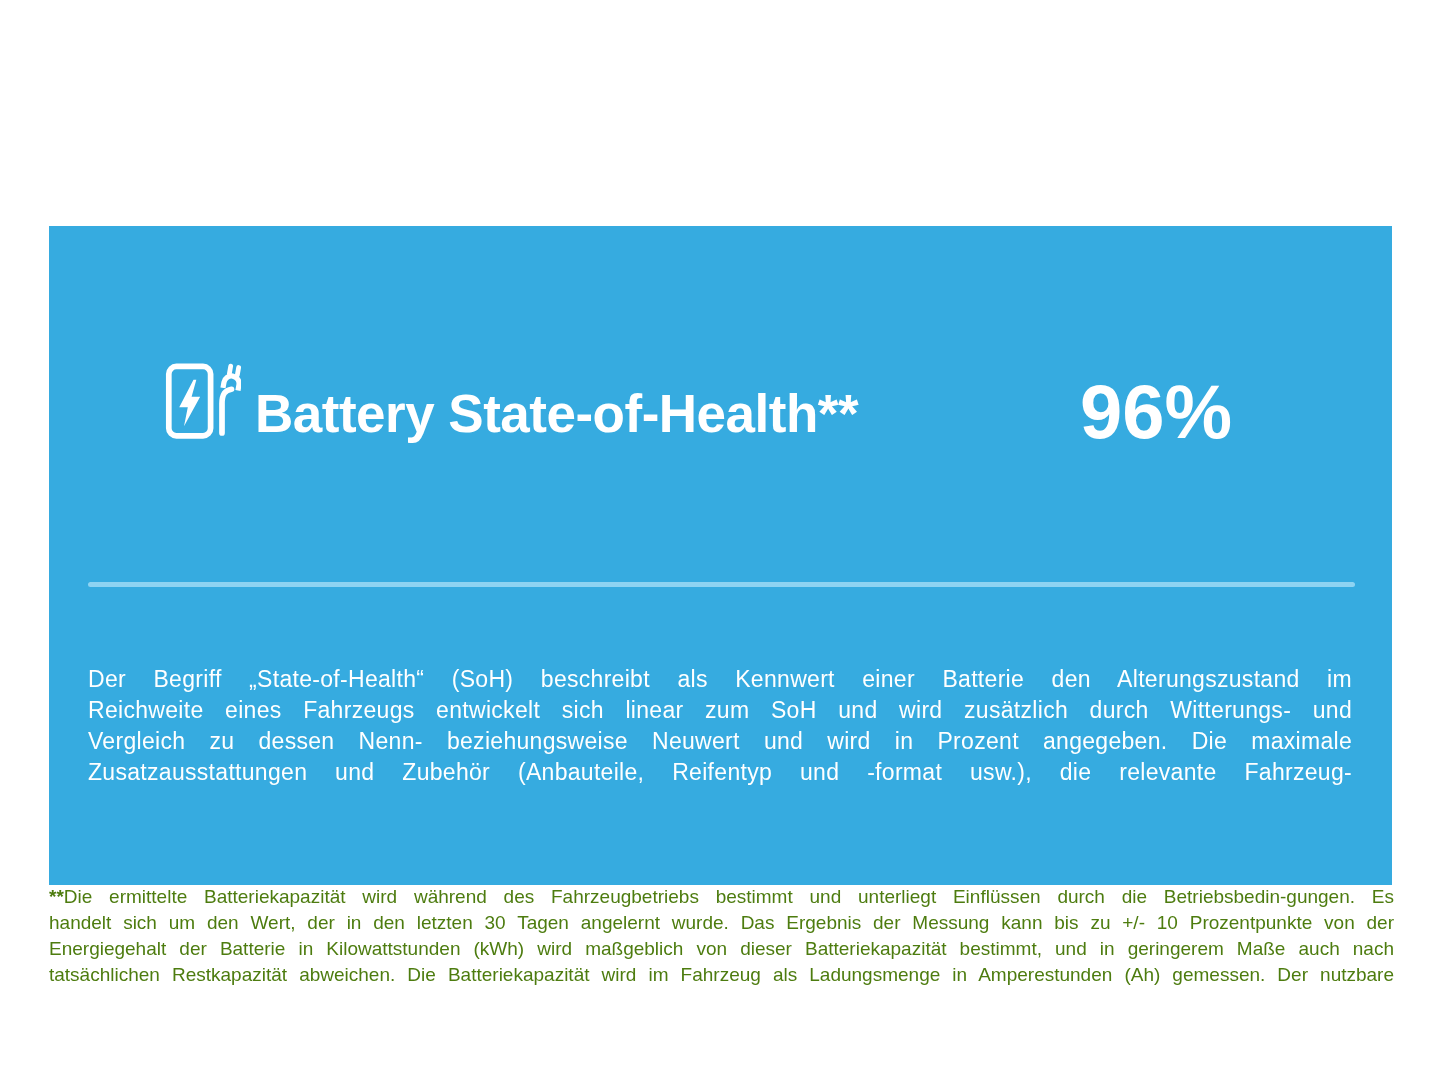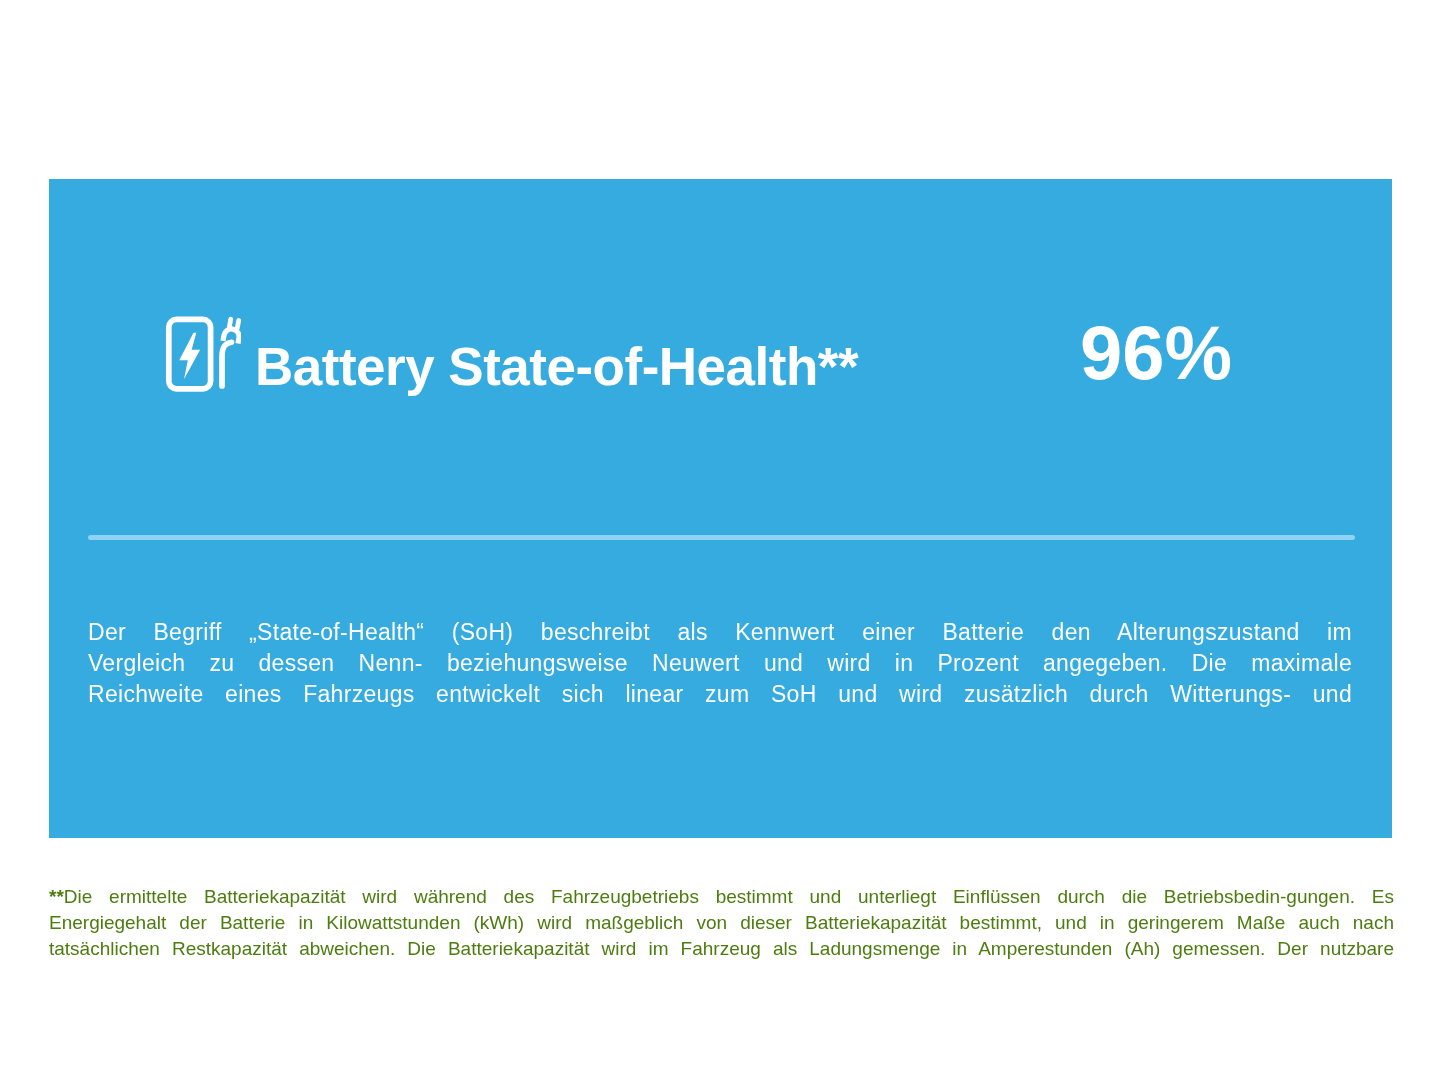--- a/index.html
+++ b/index.html
@@ -34,21 +34,21 @@
     line-height: 56px;
     font-size: 53px;
     font-weight: bold;
     color: #ffffff;
     letter-spacing: -0.5px;
     white-space: nowrap;
   }
   .card-value {
     position: absolute;
     right: 160px;
-    top: 134px;
+    top: 146px;
     height: 80px;
     line-height: 80px;
     font-size: 76px;
     font-weight: bold;
     color: #ffffff;
     white-space: nowrap;
   }
   .card-divider {
     position: absolute;
     left: 39px;
@@ -98,21 +98,21 @@
   }
   .footnote .fn-marker {
     font-weight: bold;
   }
 </style>
 </head>
 <body>
 
 <div class="page">
 
-  <div class="soh-card" id="soh-card" style="background: rgb(54, 171, 224); color: rgb(255, 255, 255);">
+  <div class="soh-card" id="soh-card" style="background: rgb(54, 171, 224); color: rgb(255, 255, 255); margin-top: 47px;">
 
     <div class="card-icon">
       <svg width="76" height="92" viewBox="0 0 80 96" xmlns="http://www.w3.org/2000/svg">
 
         <rect x="4" y="19" width="44" height="73" rx="8" fill="none" stroke="#ffffff" stroke-width="6"></rect>
 
         <path d="M30 33 L15 62 L24 62 L20 82 L37 51 L28 51 L33 33 Z" fill="#ffffff"></path>
 
         <path d="M60 89 V 58 C 60 48 63 44 70 43" fill="none" stroke="#ffffff" stroke-width="6" stroke-linecap="round"></path>
 
@@ -124,27 +124,29 @@
     </div>
 
     <div class="card-title">Battery State-of-Health**</div>
 
     <div class="card-value">96%</div>
 
     <div class="card-divider" style="background: rgb(142, 211, 242);"></div>
 
     <div class="card-body">
       <div class="body-line">Der Begriff „State-of-Health“ (SoH) beschreibt als Kennwert einer Batterie den Alterungszustand im</div>
+      <div class="body-line">Reichweite eines Fahrzeugs entwickelt sich linear zum SoH und wird zusätzlich durch Witterungs- und</div>
       <div class="body-line">Vergleich zu dessen Nenn- beziehungsweise Neuwert und wird in Prozent angegeben. Die maximale</div>
-      <div class="body-line">Reichweite eines Fahrzeugs entwickelt sich linear zum SoH und wird zusätzlich durch Witterungs- und</div>
+      <div class="body-line">Zusatzausstattungen und Zubehör (Anbauteile, Reifentyp und -format usw.), die relevante Fahrzeug-</div>
     </div>
 
   </div>
 
   <div class="footnote" style="color: #4d7c0f;">
     <div class="fn-line">
       <span class="fn-marker">**</span><span>Die ermittelte Batteriekapazität wird während des Fahrzeugbetriebs bestimmt und unterliegt Einflüssen durch die Betriebsbedin-gungen. Es</span>
     </div>
+    <div class="fn-line">handelt sich um den Wert, der in den letzten 30 Tagen angelernt wurde. Das Ergebnis der Messung kann bis zu +/- 10 Prozentpunkte von der</div>
     <div class="fn-line">Energiegehalt der Batterie in Kilowattstunden (kWh) wird maßgeblich von dieser Batteriekapazität bestimmt, und in geringerem Maße auch nach</div>
     <div class="fn-line">tatsächlichen Restkapazität abweichen. Die Batteriekapazität wird im Fahrzeug als Ladungsmenge in Amperestunden (Ah) gemessen. Der nutzbare</div>
   </div>
 
 </div>
 
 </body></html>

